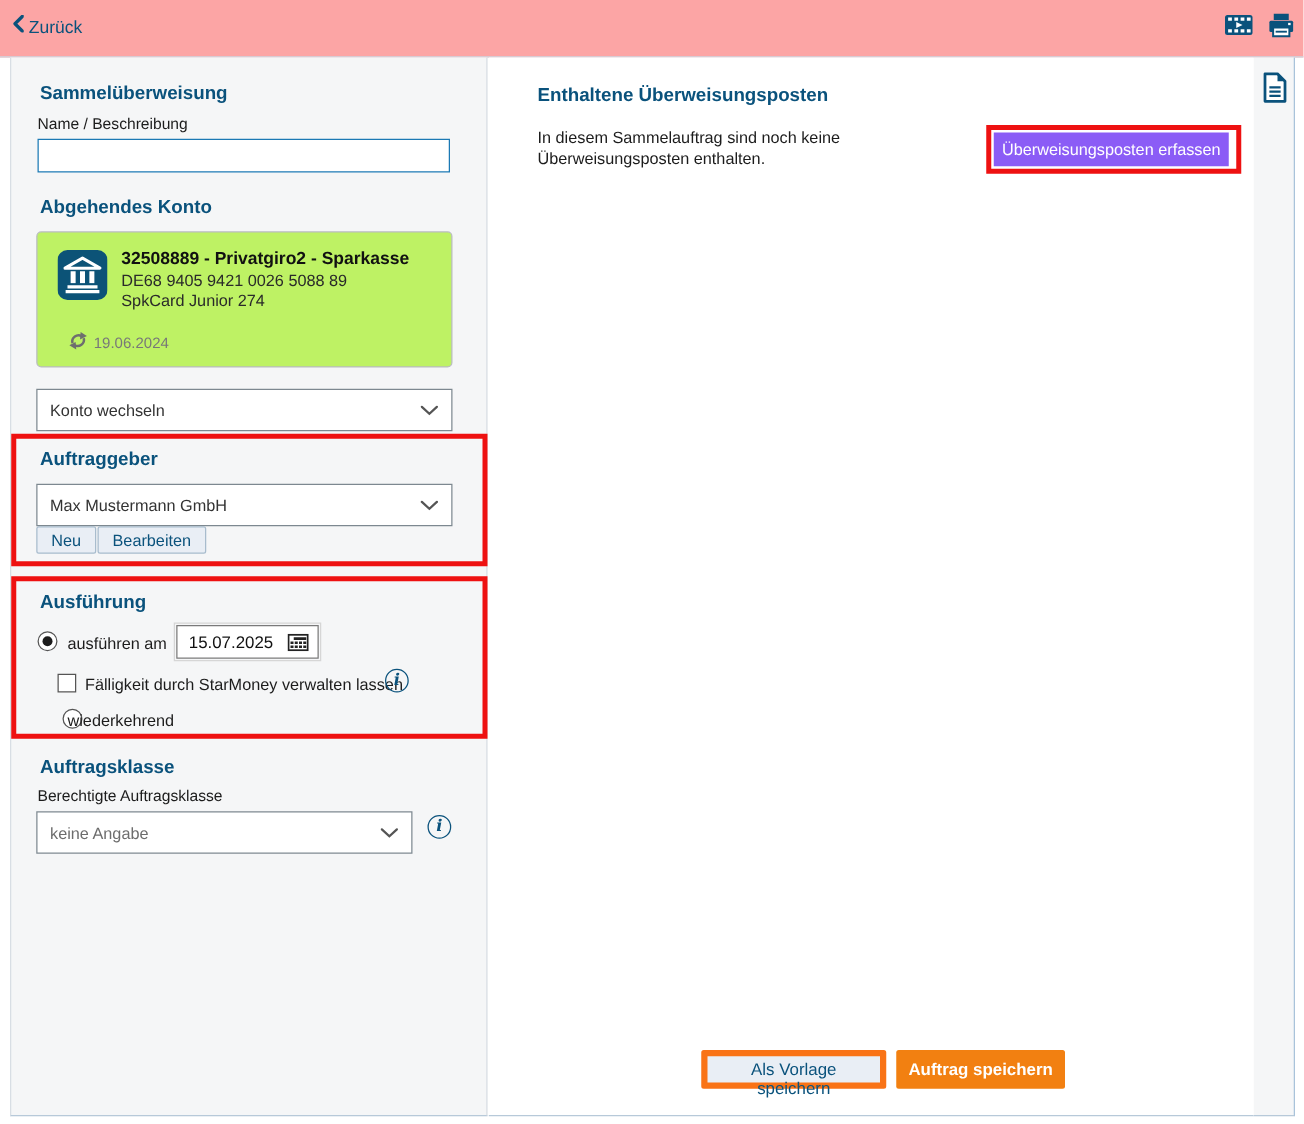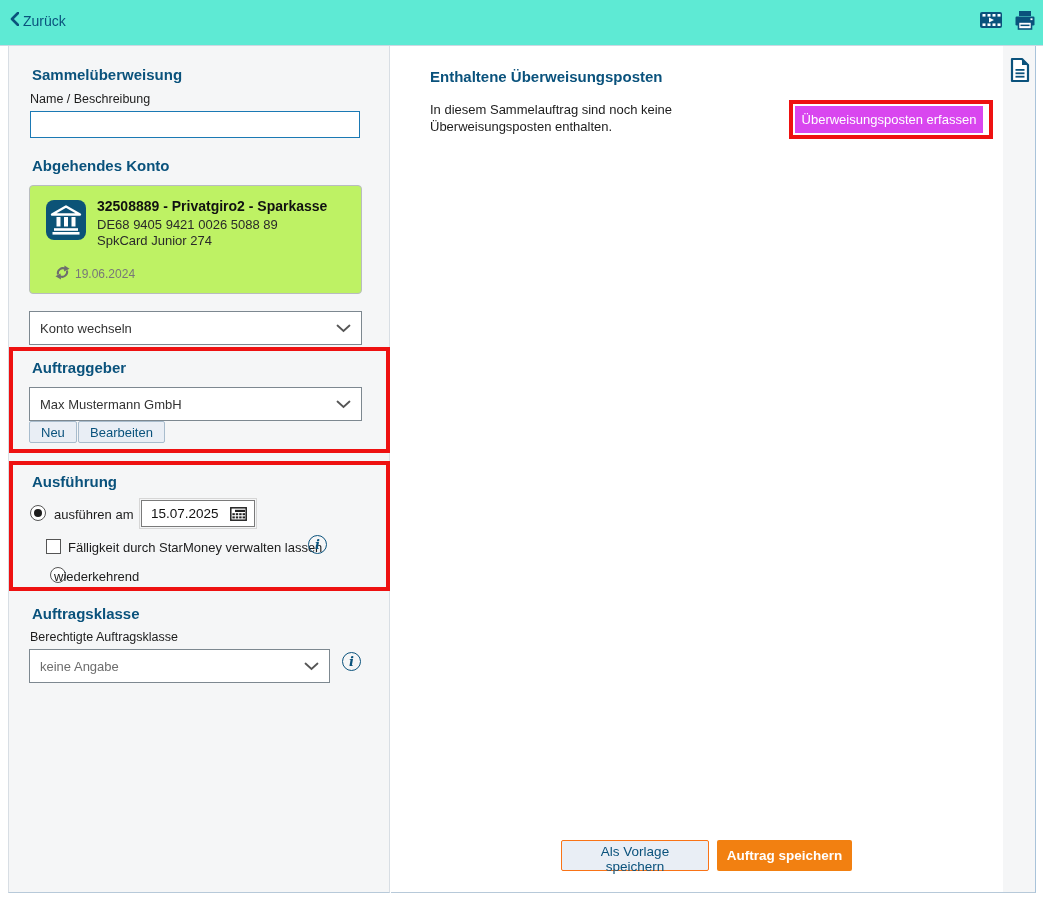--- a/index.html
+++ b/index.html
@@ -1,21 +1,21 @@
 <!DOCTYPE html>
 <html><head>
 <meta charset="utf-8">
 <style>
   * { margin:0; padding:0; box-sizing:border-box; }
   html,body { width:1043px; height:899px; background:#ffffff;
               font-family:"Liberation Sans","DejaVu Sans",sans-serif; }
   #stage { position:relative; width:1043px; height:899px; overflow:hidden; background:#fff; }
 
   
-  #header { position:absolute; left:0; top:0; width:1043px; height:46px; background:#5eead4;
+  #header { position:absolute; left:0; top:0; width:1043px; height:46px; background:#fca5a5;
             border-bottom:1px solid #ccd8e2; }
   #back-link { position:absolute; left:10px; top:12px; display:flex; align-items:center; gap:4px;
                color:#0a527c; font-size:14px; cursor:pointer; }
   #page-title { position:absolute; left:0; right:0; top:9px; text-align:center;
                 color:#0a527c; font-size:19px; font-weight:bold; }
   #hdr-icons { position:absolute; right:6px; top:9px; display:flex; gap:10px; align-items:center; }
   .hdr-icon { width:24px; height:22px; display:flex; align-items:center; justify-content:center; cursor:pointer; }
 
   
   #left-panel { position:absolute; left:8px; top:46px; width:382px; height:847px;
@@ -89,25 +89,25 @@
 
   .info-icon { width:19px; height:19px; border:1.7px solid #0a527c; border-radius:50%;
                color:#0a527c; display:inline-flex; align-items:center; justify-content:center;
                font-family:"DejaVu Serif",serif; font-style:italic; font-weight:bold;
                font-size:13px; background:transparent; cursor:pointer; }
   #info-orderclass { left:342px; top:652px; }
 
   
   #rp-heading { left:430px; top:68px; }
   #rp-empty { left:430px; top:101px; width:356px; font-size:13px; color:#1c1c1c; line-height:17px; }
-  #btn-capture { position:absolute; left:2px; top:2px; width:188px; height:27px; background:#d946ef;
+  #btn-capture { position:absolute; left:2px; top:2px; width:188px; height:27px; background:#8b5cf6;
                  border:none; color:#fff; font-size:13px; cursor:pointer; pointer-events:auto;
                  font-family:"Liberation Sans",sans-serif; }
   #btn-save-template { left:561px; top:840px; width:148px; height:31px; font-size:13.5px;
-                       border:1px solid #f97316; border-radius:2px; }
+                       border:5px solid #f97316; border-radius:2px; }
   #btn-save-order { left:717px; top:840px; width:135px; height:31px; background:#f28011; border:none;
                     color:#fff; font-size:13.5px; font-weight:bold; cursor:pointer; border-radius:2px;
                     font-family:"Liberation Sans",sans-serif; }
 
   
   #h-sammel { left:32px; top:66px; }
   #h-abgehend { left:32px; top:157px; }
   #lbl-name { left:30px; top:92px; }
   #h-auftraggeber { left:32px; top:359px; }
   #h-ausfuehrung { left:32px; top:473px; }

